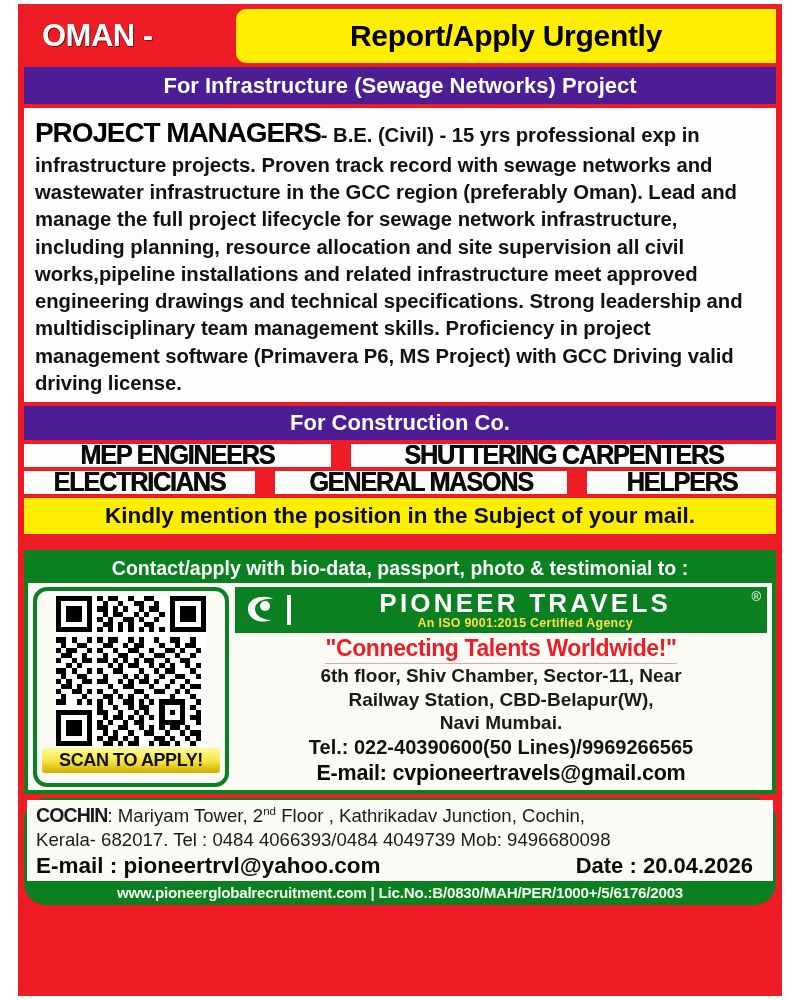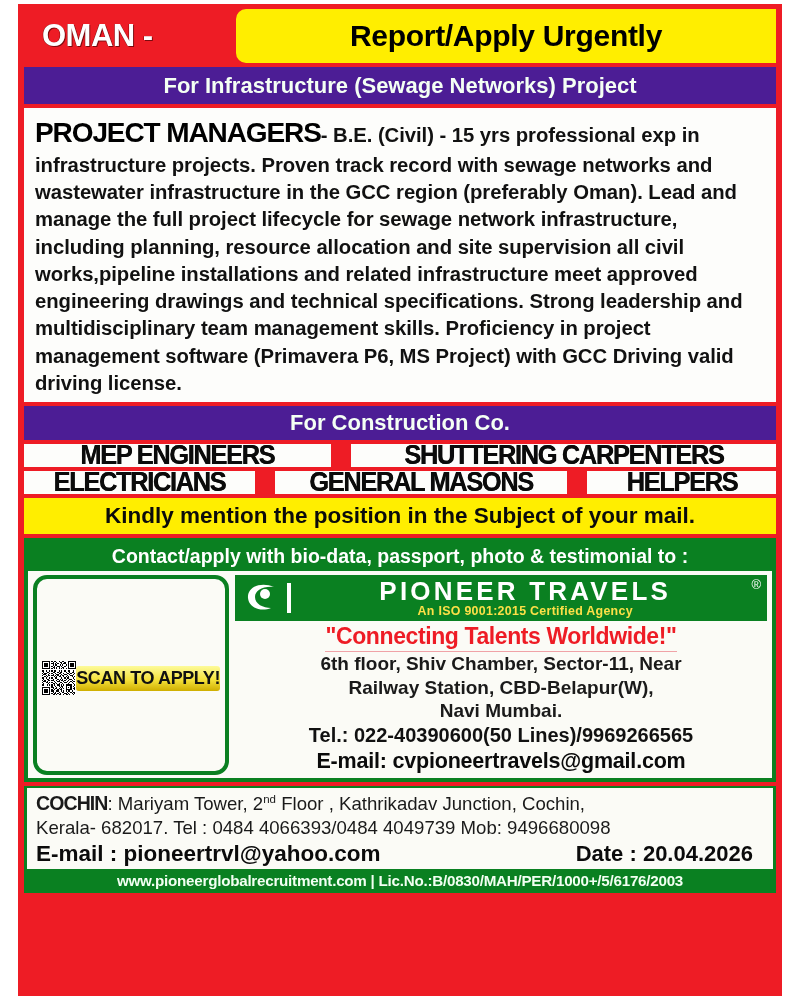--- a/index.html
+++ b/index.html
@@ -112,21 +112,21 @@
     transform: scaleX(0.94);
     white-space: nowrap;
     text-shadow: 0.4px 0 0 #0b0b0b;
   }
 
   
   .yellow-notice {
     background: #ffee00;
     height: 36px;
     display: flex; align-items: center; justify-content: center;
-    margin-bottom: 4px;
+    margin-bottom: 16px;
   }
   .yellow-notice span {
     font-size: 22.5px;
     font-weight: bold;
     color: #0b0b0b;
     white-space: nowrap;
   }
 
   
   .contact-panel {
@@ -151,21 +151,21 @@
     gap: 6px;
   }
 
   
   .qr-wrap {
     width: 196px;
     background: #fbfbf6;
     border: 4px solid #0a8021;
     border-radius: 14px;
     padding: 5px 5px 0 5px;
-    display: flex; align-items: center;
+    display: flex; flex-direction: column; align-items: center;
   }
   .qr-code {
     width: 176px; height: 150px;
     display: block;
   }
   .scan-badge {
     width: 100%;
     height: 25px;
     margin-top: 2px;
     background: linear-gradient(180deg,#fdfb9a 0%, #f5e23c 55%, #cfae00 100%);
@@ -263,20 +263,21 @@
     color: #0b0b0b;
     line-height: 1.25;
     white-space: nowrap;
     letter-spacing: -0.2px;
   }
 
   
   .cochin-panel {
     background: #0a8021;
     padding: 2px 3px 2px 3px;
+    border-radius: 22px;
   }
   .cochin-inner {
     background: #fbfbf6;
     padding: 3px 8px 2px 9px;
   }
   .cochin-line {
     font-size: 18.6px;
     color: #1a1a1a;
     line-height: 1.3;
     white-space: nowrap;

